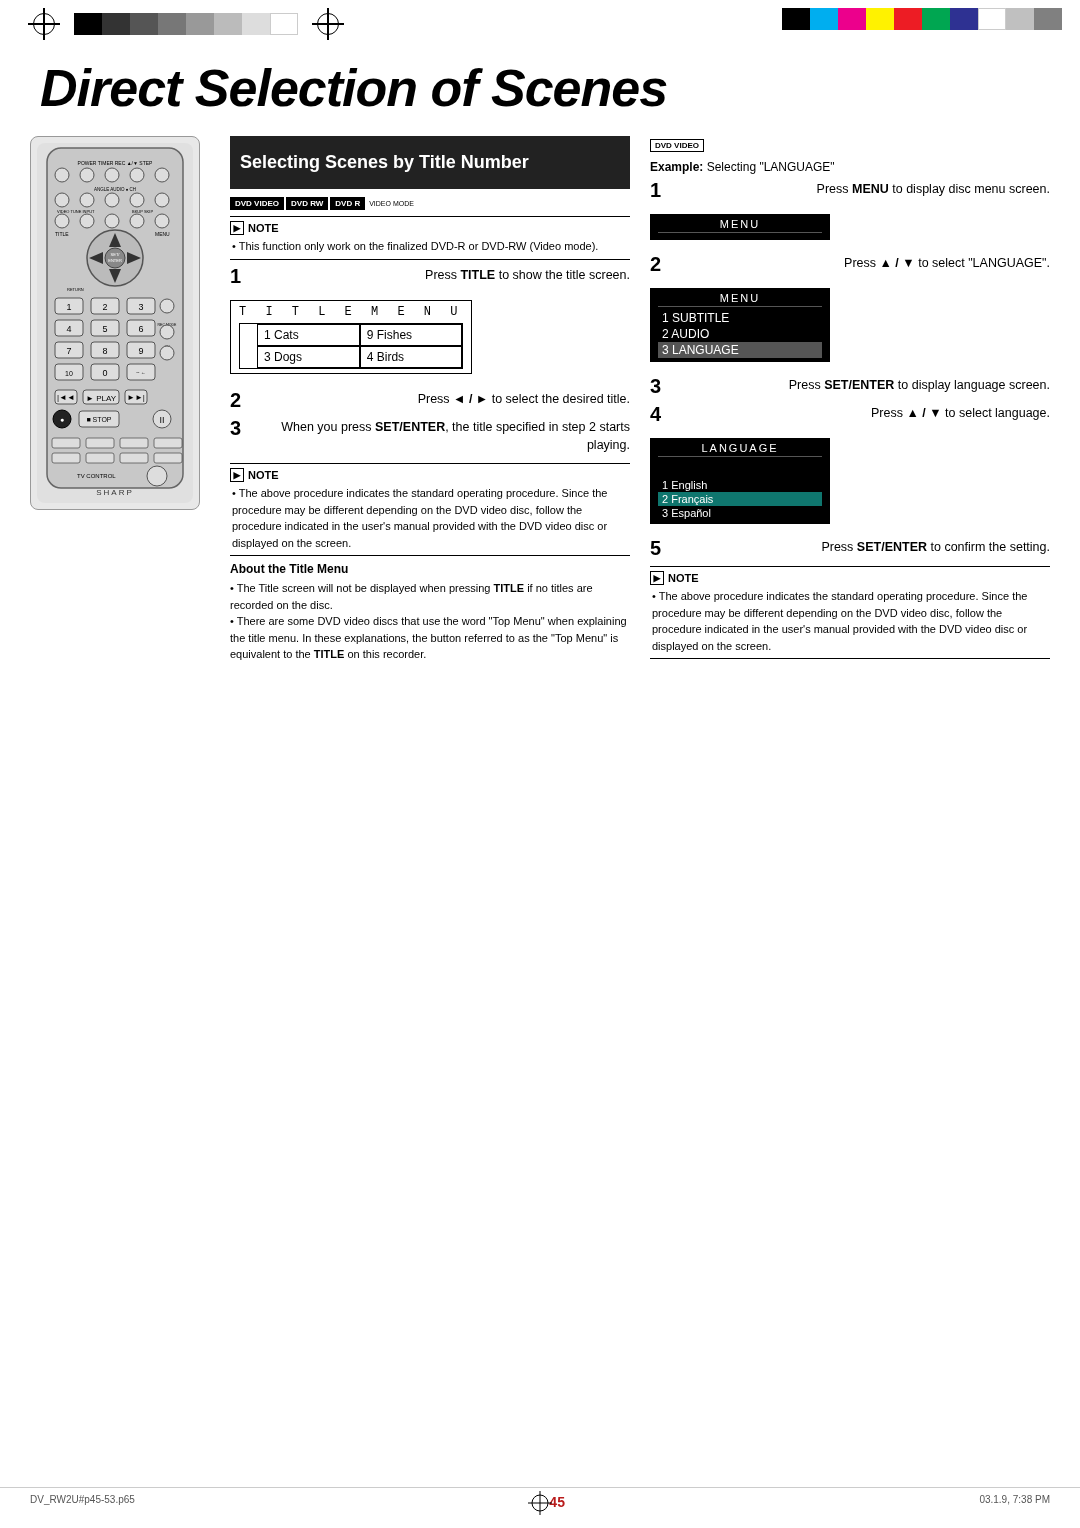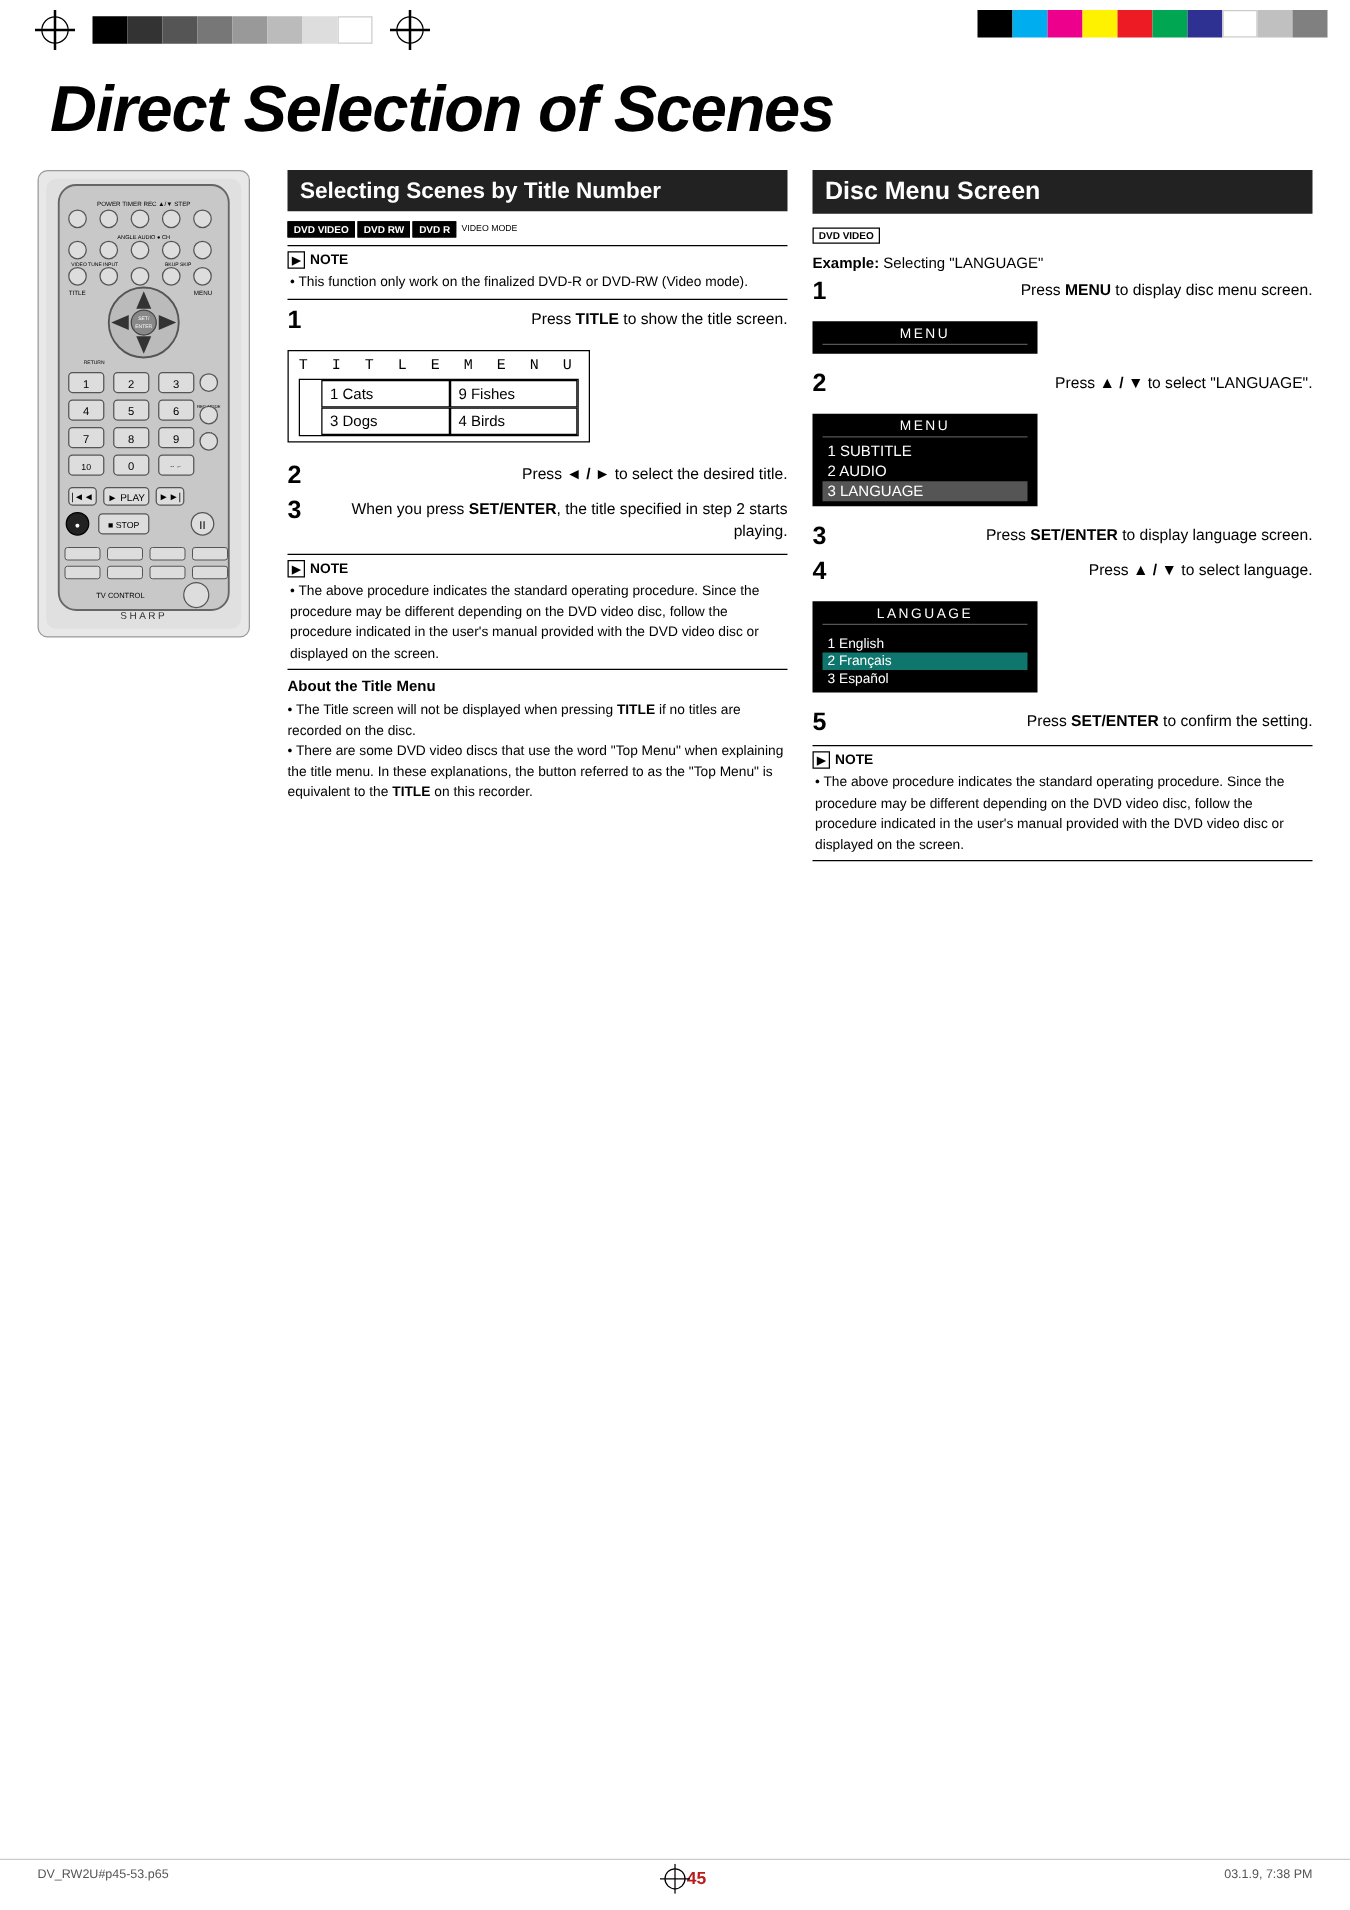--- a/index.html
+++ b/index.html
@@ -104,21 +104,21 @@
     
     .right-col {
       flex: 1;
       min-width: 0;
     }
 
     
     .section-header {
       background: #222;
       color: #fff;
-      padding: 6px 10px;
+      padding: 16px 10px;
       font-size: 18px;
       font-weight: 900;
       margin-bottom: 8px;
       display: inline-block;
       width: 100%;
     }
     .section-header-disc {
       background: #222;
       color: #fff;
       padding: 6px 10px;
@@ -264,21 +264,21 @@
       margin: 6px 0;
       min-width: 180px;
       display: inline-block;
     }
     .lang-screen-title {
       text-align: center;
       font-size: 11px;
       letter-spacing: 2px;
       border-bottom: 1px solid #555;
       padding-bottom: 2px;
-      margin-bottom: 8px;
+      margin-bottom: 21px;
     }
     .lang-item {
       padding: 1px 4px;
       font-size: 11px;
     }
     .lang-item.selected {
       background: #0f766e;
     }
 
     
@@ -563,23 +563,20 @@
         • The Title screen will not be displayed when pressing <b>TITLE</b> if no titles are recorded on the disc.
       </div>
       <div class="about-text">
         • There are some DVD video discs that use the word "Top Menu" when explaining the title menu. In these explanations, the button referred to as the "Top Menu" is equivalent to the <b>TITLE</b> on this recorder.
       </div>
     </div>
   </div>
 
   <div class="right-col">
     
-    <div class="section-header-disc">
-      <span>Disc Menu Screen</span>
-    </div>
 
     
     <div style="margin-bottom:4px;">
       <span class="dvd-video-badge">DVD VIDEO</span>
     </div>
 
     
     <div class="example-text">
       <b>Example:</b> Selecting "LANGUAGE"
     </div>

